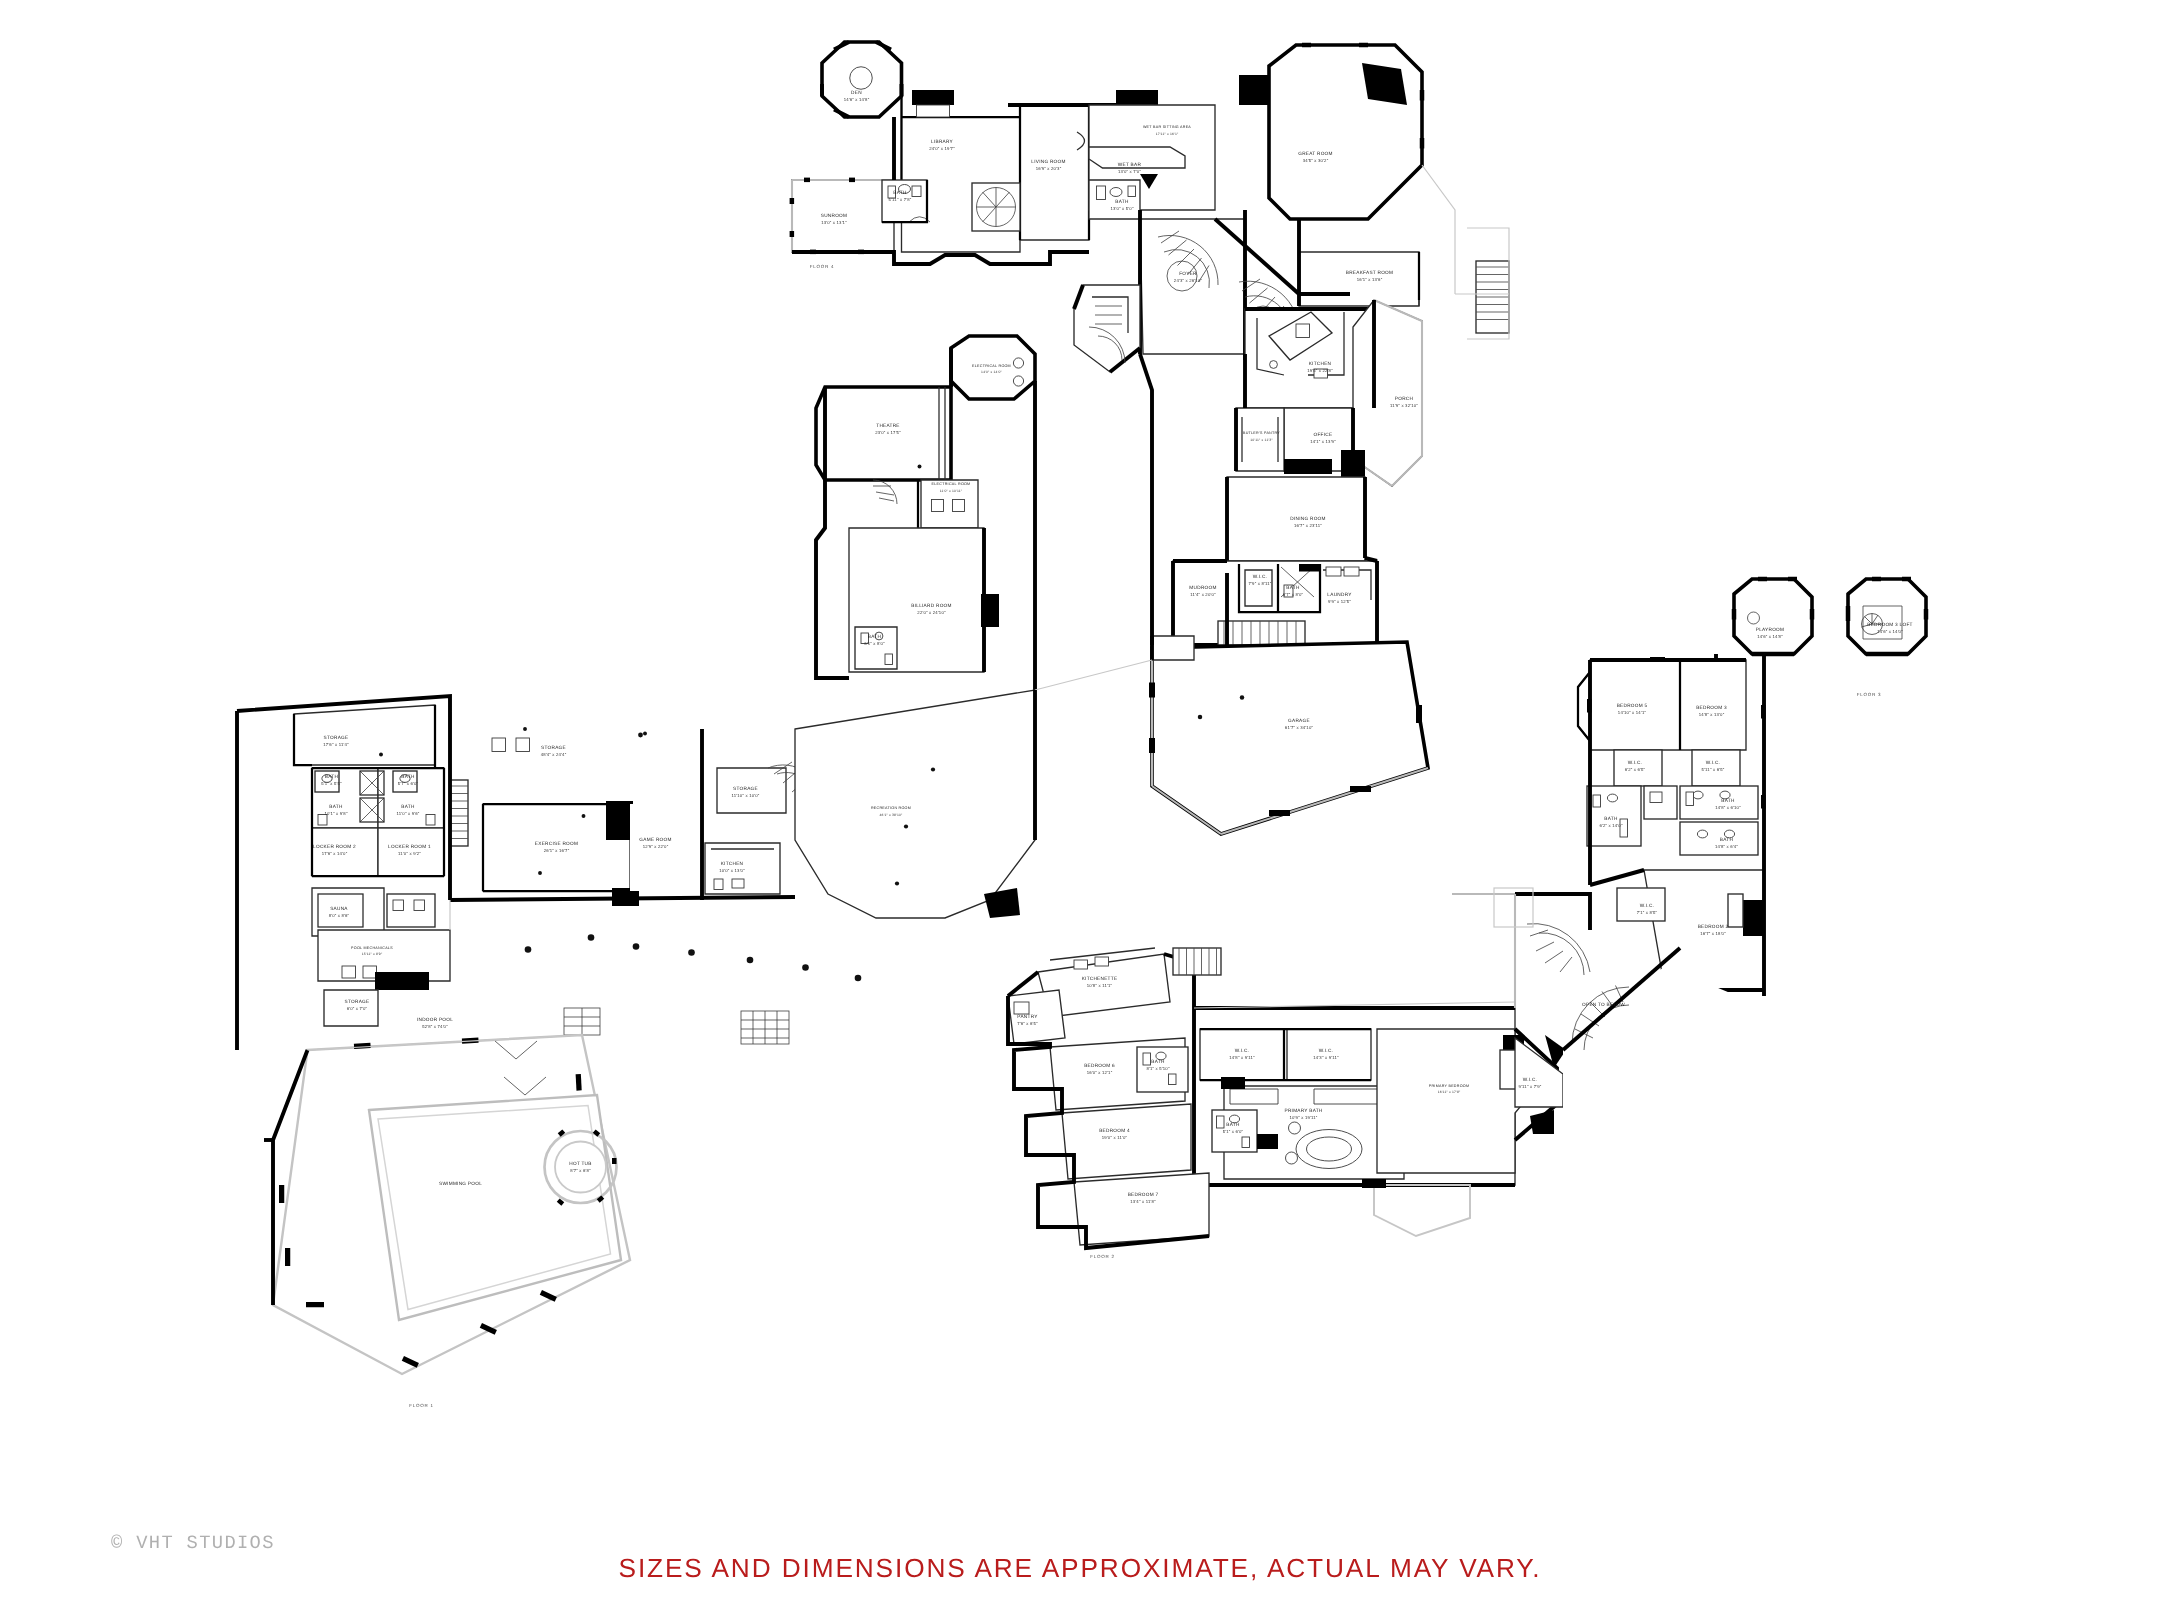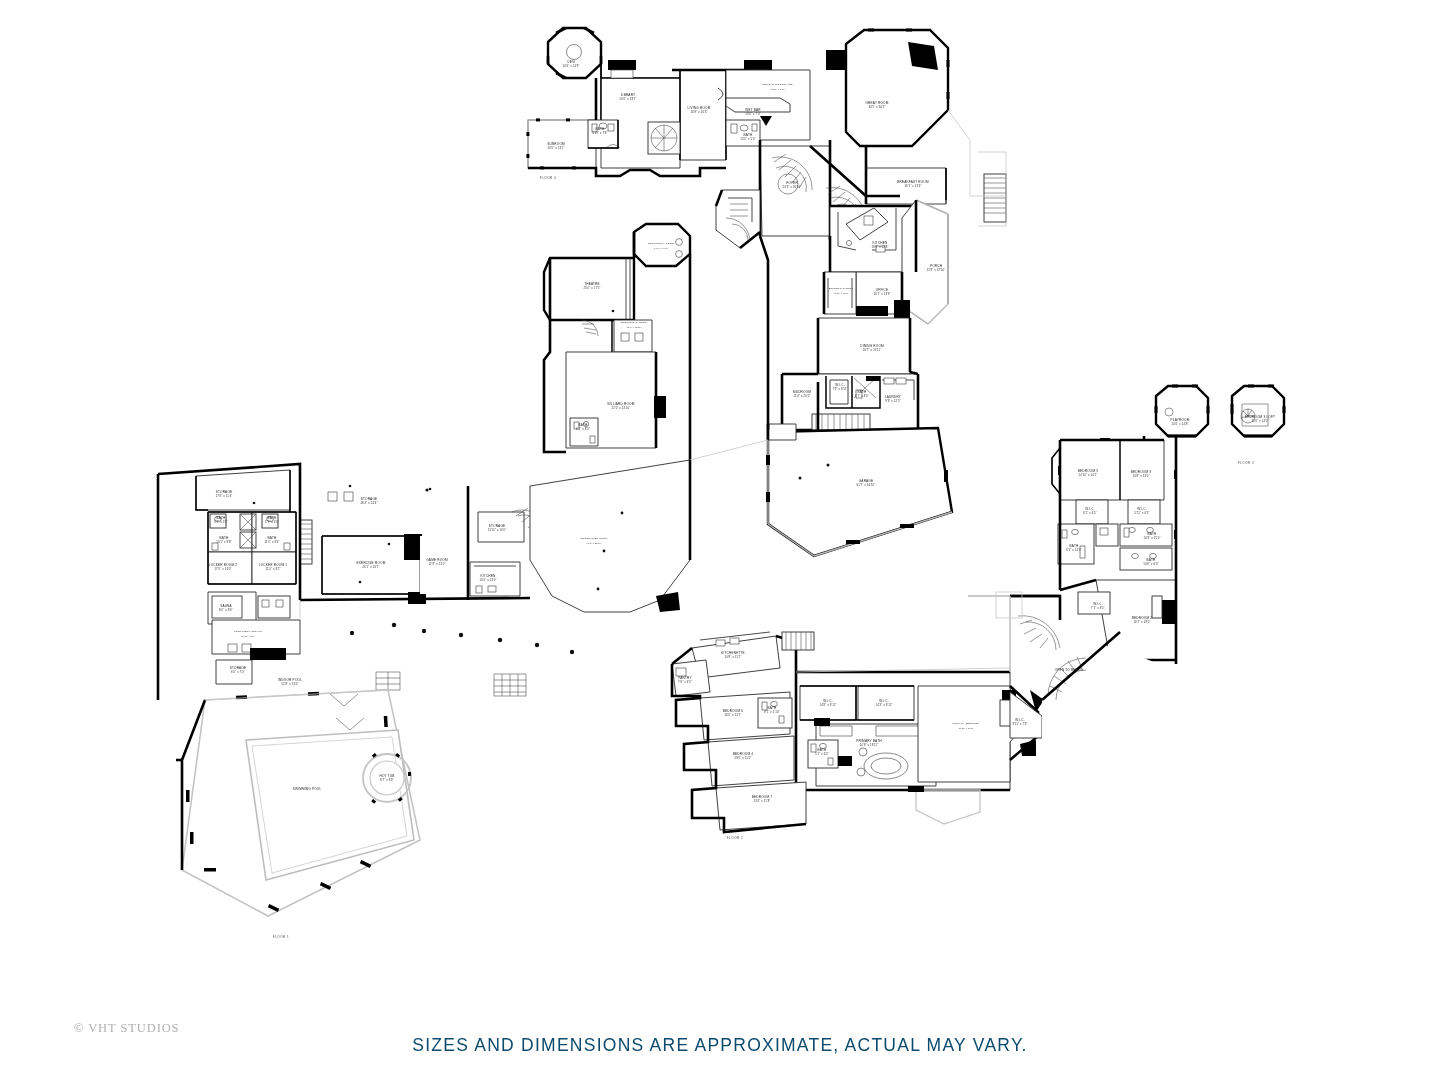--- a/index.html
+++ b/index.html
@@ -76,32 +76,32 @@
 
   
   .caption-bar {
     position: absolute;
     left: 0;
     right: 0;
     bottom: 24px;
     text-align: center;
     font-size: 17.5px;
     letter-spacing: 1.25px;
-    color: #0c4a6e;
+    color: #b91c1c;
     font-family: "Liberation Sans", sans-serif;
     user-select: none;
   }
   .copyright {
     position: absolute;
     left: 74px;
     bottom: 44px;
     font-size: 12.5px;
     letter-spacing: 0.9px;
     color: #b0b0b0;
-    font-family: Liberation Serif, serif;
+    font-family: Liberation Mono, monospace;
     user-select: none;
   }
 </style>
 </head>
 <body>
 
 <div id="plan-stage">
 
   <svg id="floorplan-svg" viewBox="0 0 1440 1080" xmlns="http://www.w3.org/2000/svg">
 

